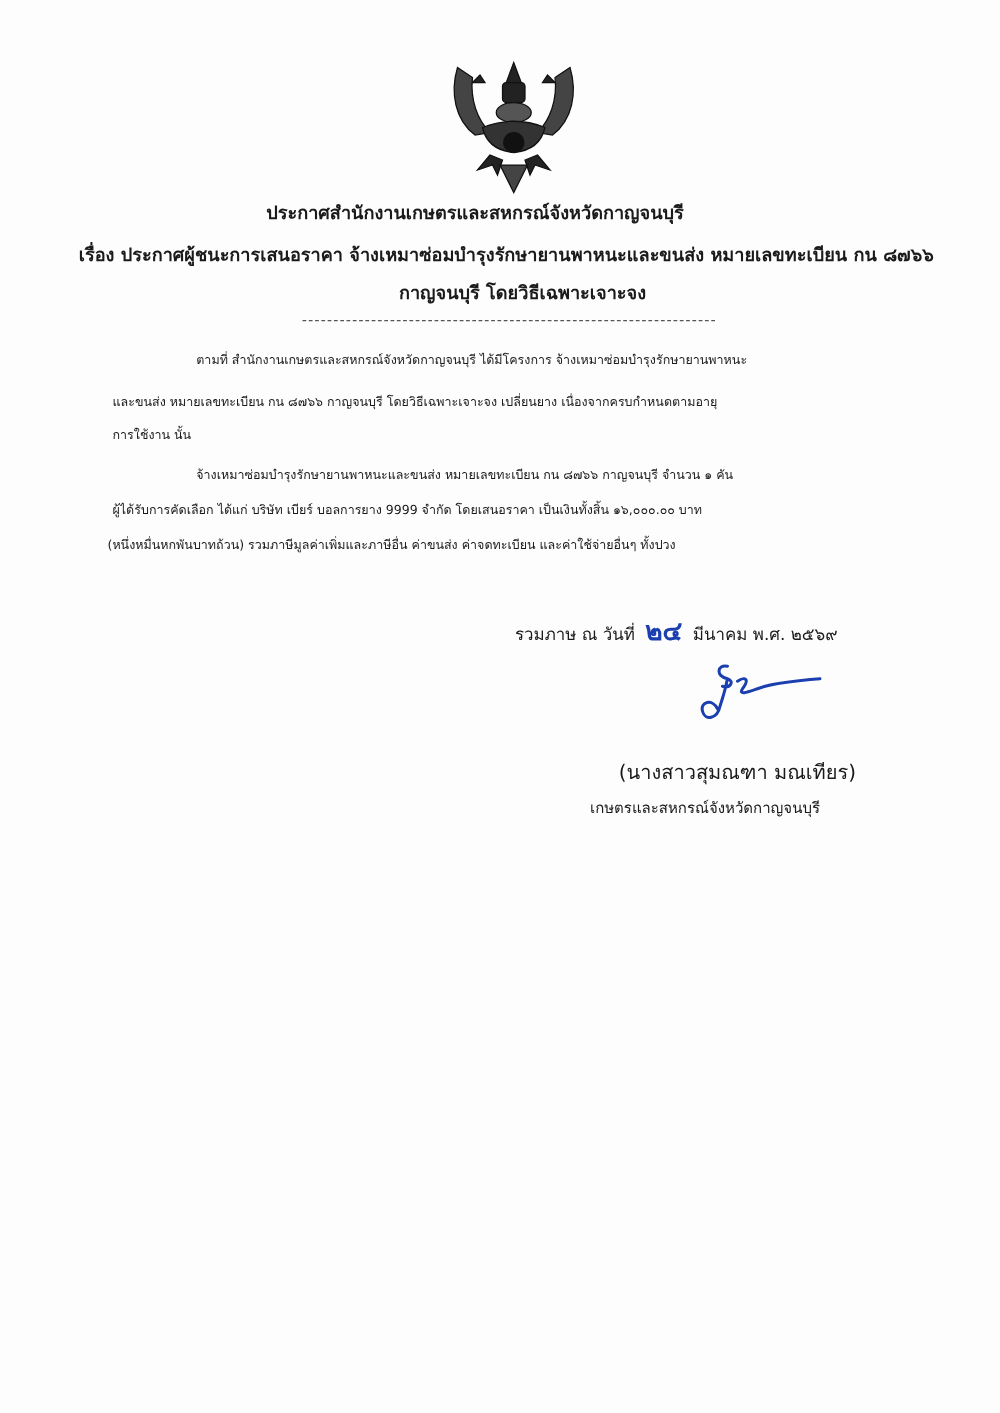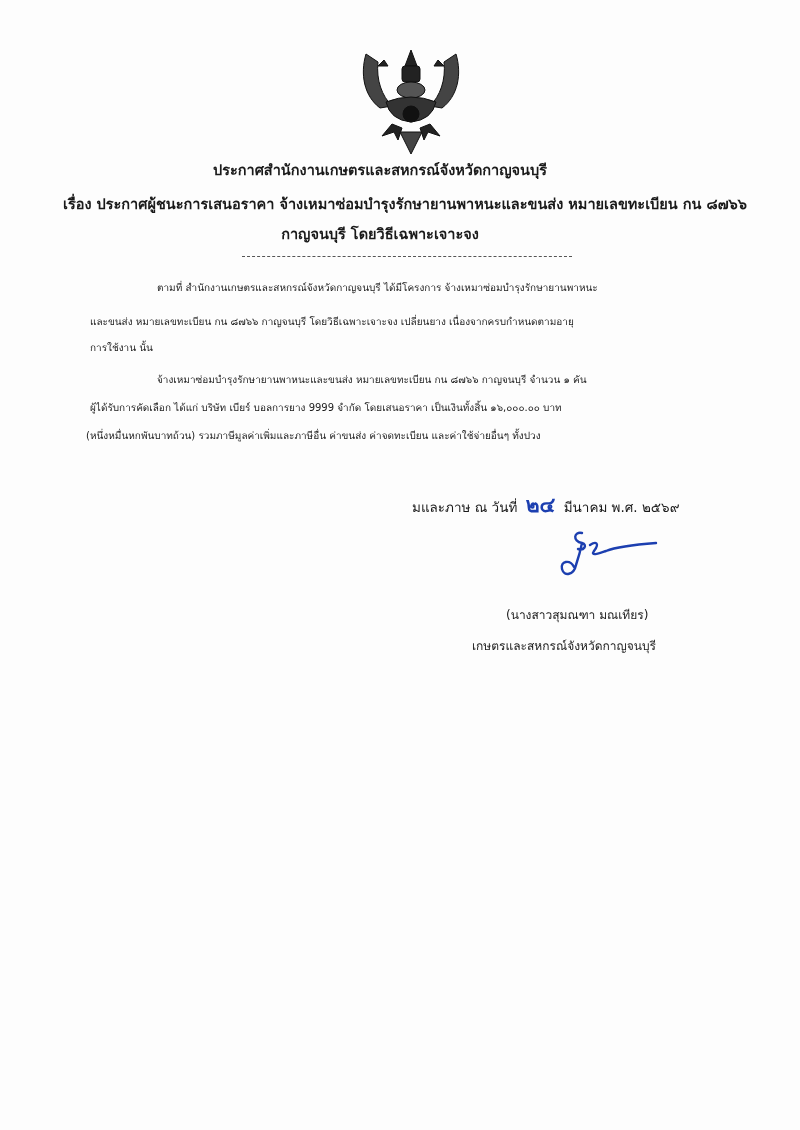--- a/index.html
+++ b/index.html
@@ -9,33 +9,33 @@
       font-family: "DejaVu Sans", "Liberation Sans", sans-serif;
       color: #1a1a1a;
       position: relative;
       overflow: hidden;
     }
     .page { position: absolute; inset: 0; background: #fdfdfd; }
     .emblem { position: absolute; left: 358px; top: 44px; width: 106px; height: 112px; }
     .title-block { position: absolute; left: 0; width: 760px; text-align: center; font-weight: bold; font-size: 14.5px; }
     .t1 { top: 158px; }
     .t2 { top: 192px; left: 60px; width: 690px; }
-    .t3 { top: 222px; }
+    .t3 { top: 222px; padding-left: 38px; }
     .divider { position: absolute; left: 242px; top: 256px; width: 330px; border-top: 1px dashed #555; }
     .para { position: absolute; font-size: 10px; white-space: nowrap; }
     .p1 { left: 157px; top: 280px; }
     .p2 { left: 90px; top: 314px; }
     .p3 { left: 90px; top: 340px; }
     .p4 { left: 157px; top: 372px; }
     .p5 { left: 90px; top: 400px; }
     .p6 { left: 86px; top: 428px; }
     .date-line { position: absolute; left: 412px; top: 488px; font-size: 13.5px; white-space: nowrap; }
     .hand { color: #1c3fb0; font-size: 21px; font-weight: bold; padding: 0 4px; }
     .signature { position: absolute; left: 560px; top: 525px; width: 100px; height: 60px; }
-    .sig-name { position: absolute; left: 506px; top: 605px; font-size: 12px; }
+    .sig-name { position: absolute; left: 495px; top: 605px; font-size: 16px; }
     .sig-title { position: absolute; left: 472px; top: 636px; font-size: 12px; }
   </style>
 </head>
 <body>
 
 <div class="page">
 
   <svg class="emblem" viewBox="0 0 106 112">
     <g fill="#222" stroke="#111" stroke-width="1">
       <path d="M8 10 C2 30,6 52,22 64 L34 62 C24 52,18 36,20 18 Z" fill="#444"></path>
@@ -59,21 +59,21 @@
   <div class="divider"></div>
 
   <div class="para p1">ตามที่ สำนักงานเกษตรและสหกรณ์จังหวัดกาญจนบุรี ได้มีโครงการ จ้างเหมาซ่อมบำรุงรักษายานพาหนะ</div>
   <div class="para p2">และขนส่ง หมายเลขทะเบียน กน ๘๗๖๖ กาญจนบุรี โดยวิธีเฉพาะเจาะจง เปลี่ยนยาง เนื่องจากครบกำหนดตามอายุ</div>
   <div class="para p3">การใช้งาน นั้น</div>
   <div class="para p4">จ้างเหมาซ่อมบำรุงรักษายานพาหนะและขนส่ง หมายเลขทะเบียน กน ๘๗๖๖ กาญจนบุรี จำนวน ๑ คัน</div>
   <div class="para p5">ผู้ได้รับการคัดเลือก ได้แก่ บริษัท เบียร์ บอลการยาง 9999 จำกัด โดยเสนอราคา เป็นเงินทั้งสิ้น ๑๖,๐๐๐.๐๐ บาท</div>
   <div class="para p6">(หนึ่งหมื่นหกพันบาทถ้วน) รวมภาษีมูลค่าเพิ่มและภาษีอื่น ค่าขนส่ง ค่าจดทะเบียน และค่าใช้จ่ายอื่นๆ ทั้งปวง</div>
 
   <div class="date-line">
-    <span>มและภาษ ณ วันที่</span>
+    <span>รวมภาษ ณ วันที่</span>
     <span class="hand">๒๔</span>
     <span>มีนาคม พ.ศ. ๒๕๖๙</span>
   </div>
 
   <svg class="signature" viewBox="0 0 100 60">
     <path d="M22 8 C14 6,12 16,22 18 C28 20,24 26,18 24 M22 18 C20 28,18 34,16 40 C14 50,4 52,2 44 C0 36,10 34,14 42 M30 20 C36 16,40 18,34 26 C30 32,40 28,46 26 C56 22,70 20,96 18" fill="none" stroke="#1c3fb0" stroke-width="2.4" stroke-linecap="round"></path>
   </svg>
 
   <div class="sig-name">(นางสาวสุมณฑา มณเทียร)</div>
   <div class="sig-title">เกษตรและสหกรณ์จังหวัดกาญจนบุรี</div>

